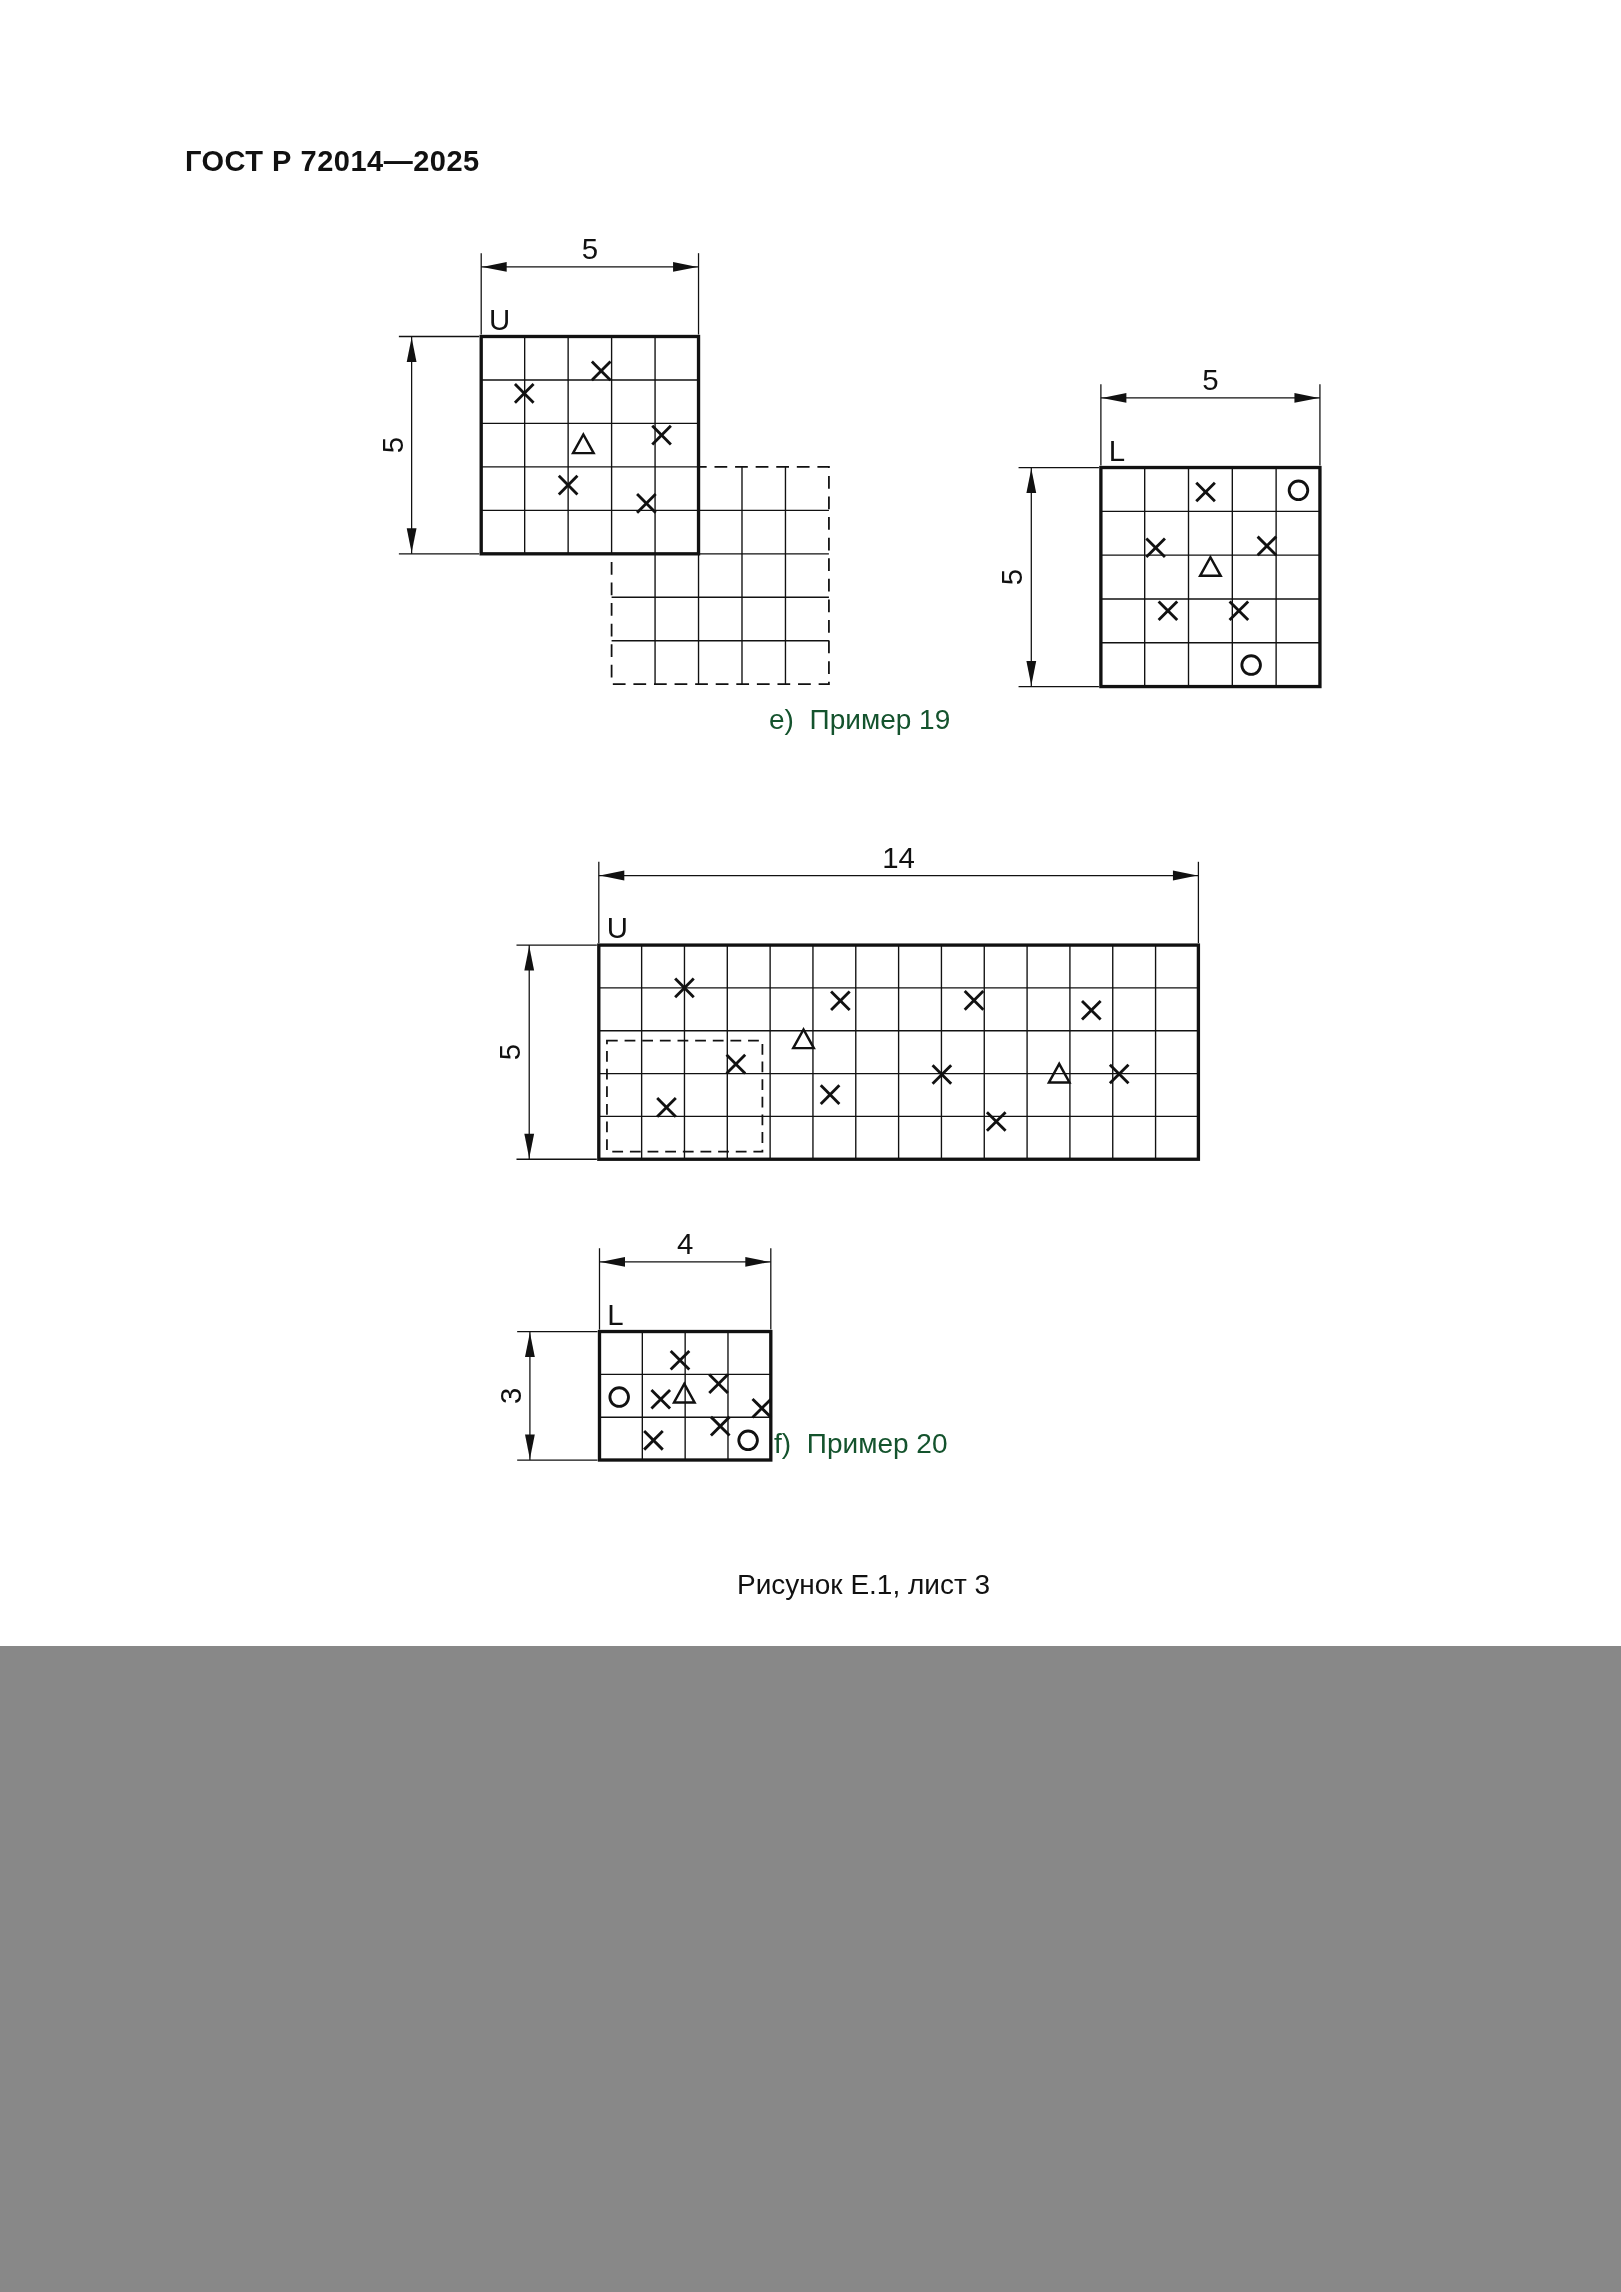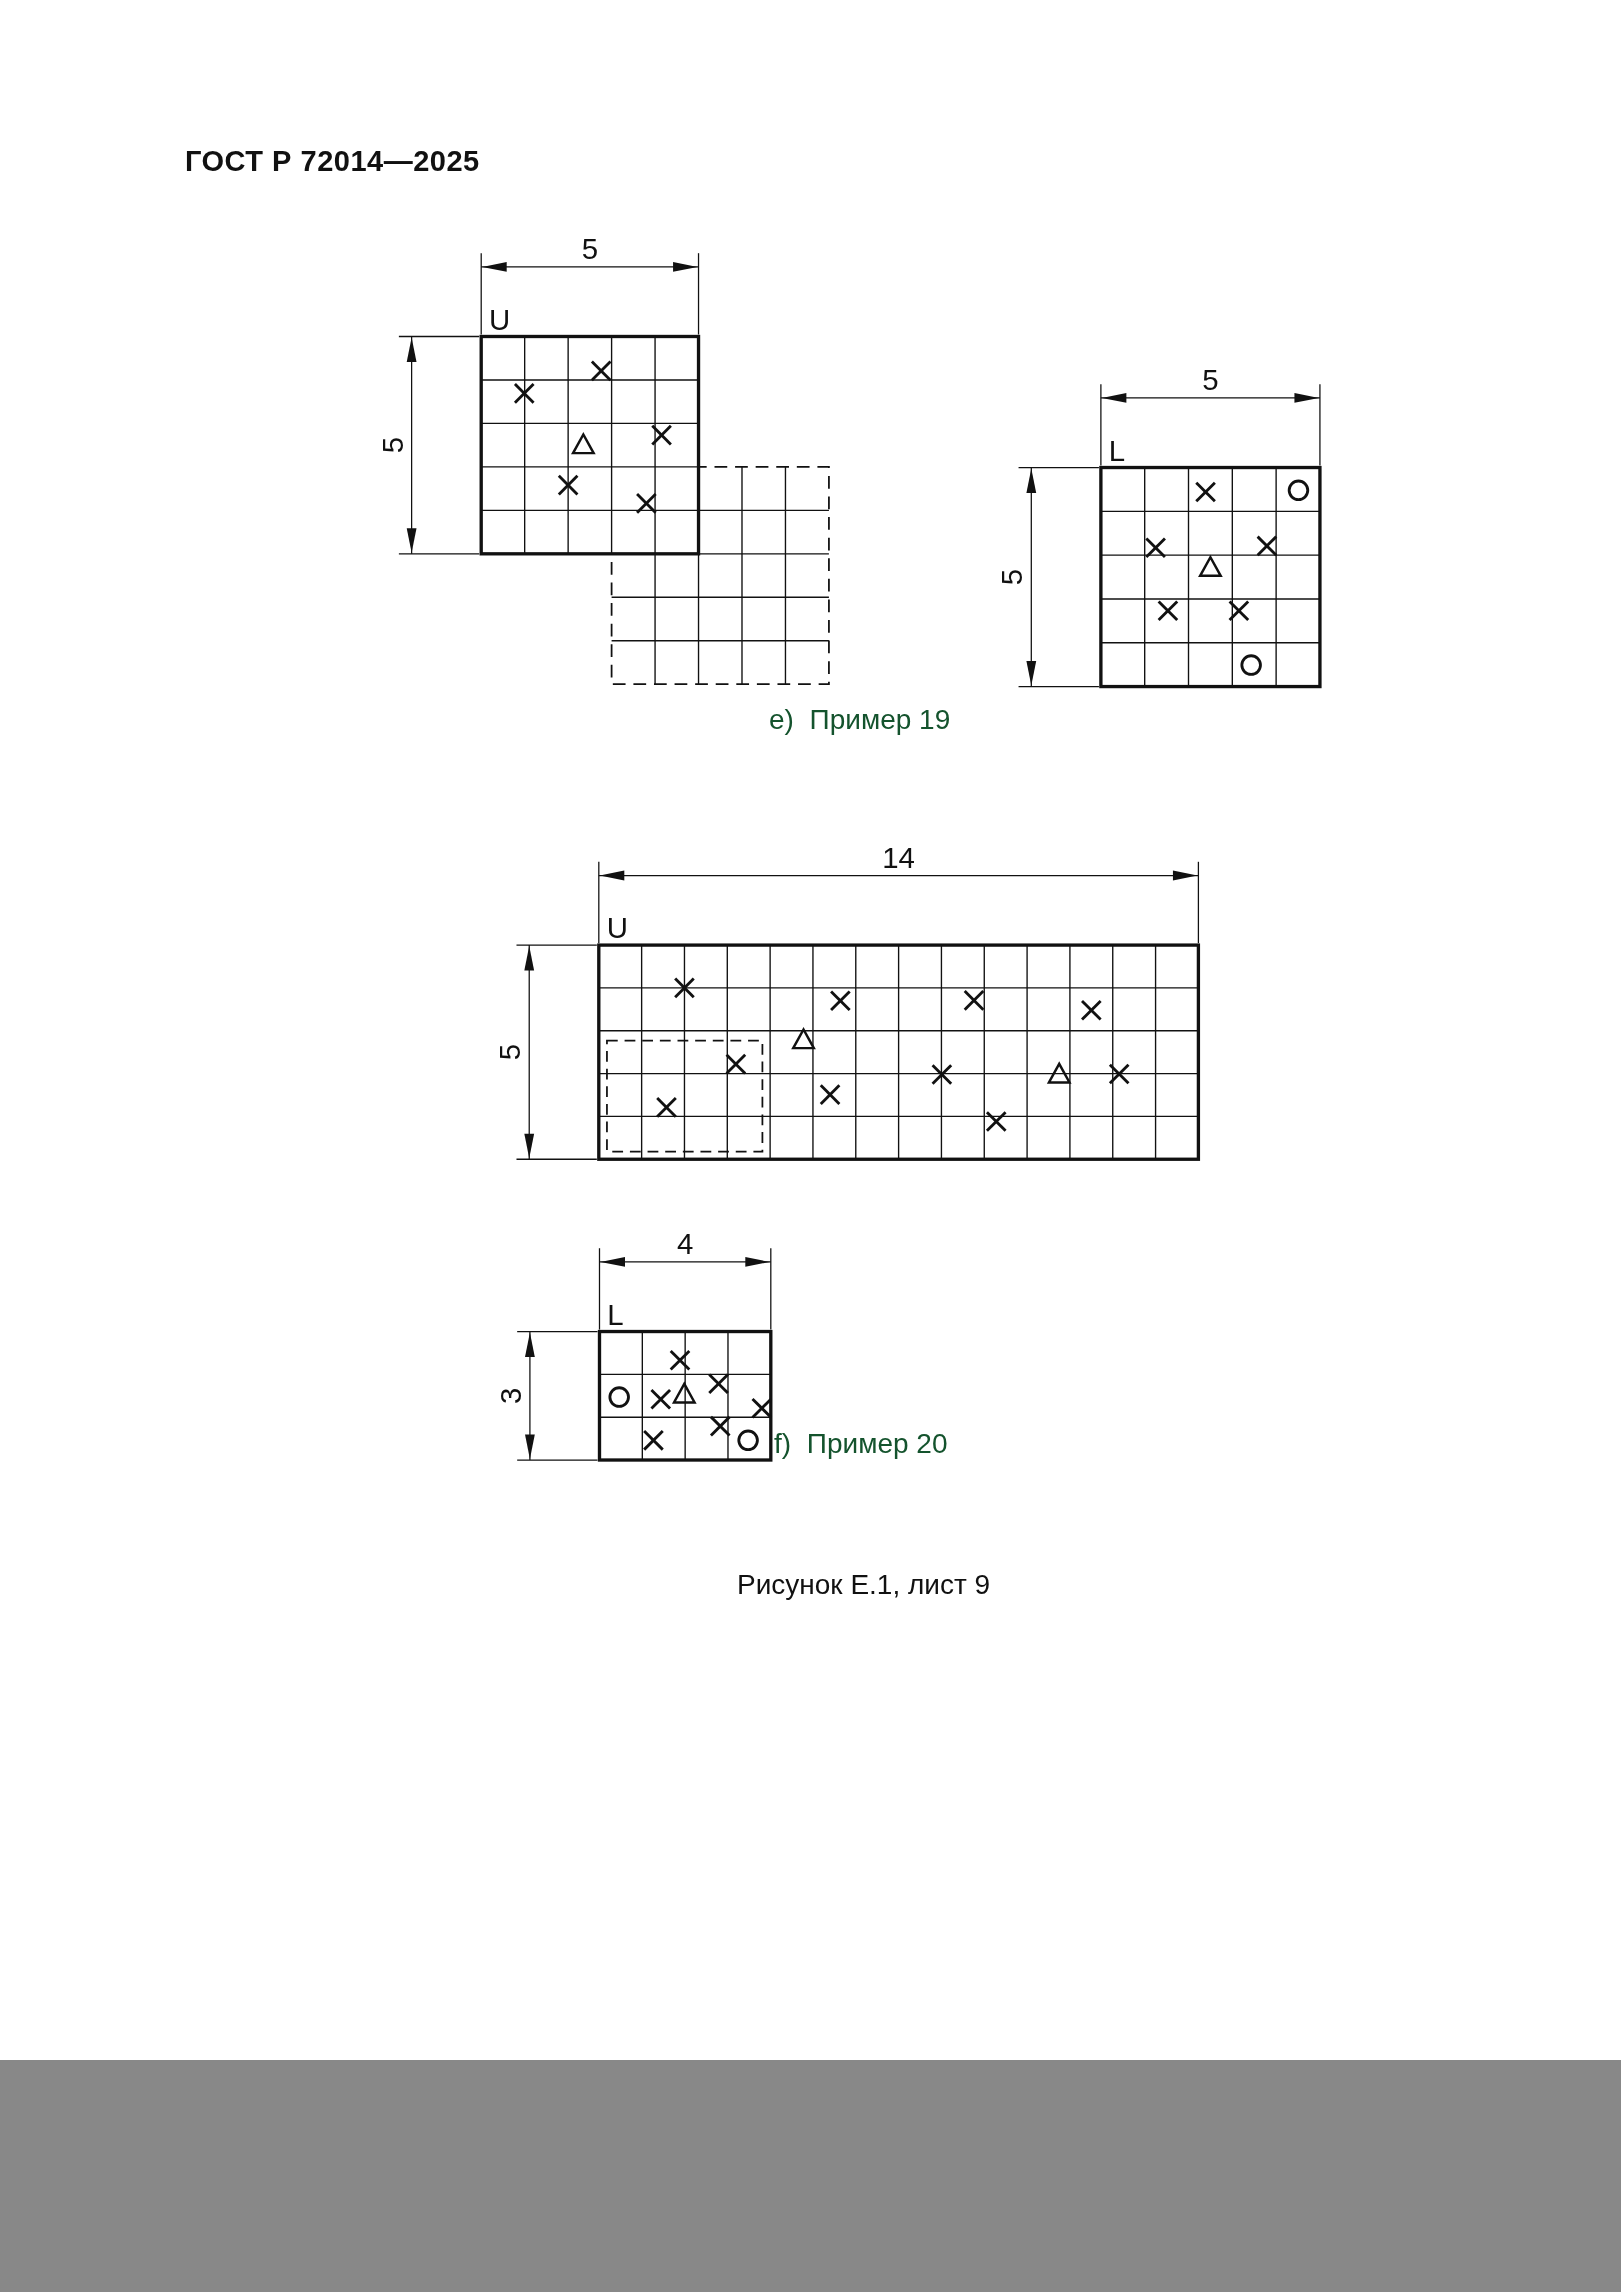--- a/index.html
+++ b/index.html
@@ -1,17 +1,17 @@
 <!DOCTYPE html>
 <html><head>
 <meta charset="utf-8">
 <style>
   html,body{margin:0;padding:0;background:#888;}
   .page{
-    position:relative;width:1621px;height:2060px;background:#ffffff;
+    position:relative;width:1621px;height:1646px;background:#ffffff;
     font-family:"Liberation Sans",sans-serif;color:#111;overflow:hidden;margin:0 auto;
   }
   .hdr{position:absolute;left:185px;top:145px;font-size:29px;font-weight:bold;letter-spacing:0.5px;}
   .cap{position:absolute;font-size:28px;color:#14532d;}
   .cap .pfx{display:inline-block;}
   .cap .txt{display:inline-block;margin-left:15.7px;}
   .figcap{position:absolute;left:737px;top:1569px;font-size:28px;}
   .pageno{position:absolute;left:188px;top:2065px;font-size:28px;}
   svg text{font-family:"Liberation Sans",sans-serif;}
 </style>
@@ -289,18 +289,18 @@
     </svg>
 
   <div class="cap" style="left:769px;top:704px;">
     <span class="pfx">е)</span><span class="txt">Пример 19</span>
   </div>
 
   <div class="cap" style="left:774px;top:1428px;">
     <span class="pfx">f)</span><span class="txt">Пример 20</span>
   </div>
 
-  <div class="figcap">Рисунок Е.1, лист 9</div>
+  <div class="figcap">Рисунок Е.1, лист 3</div>
 
   <div class="pageno">36</div>
 
 </div>
 
 
 </body></html>

